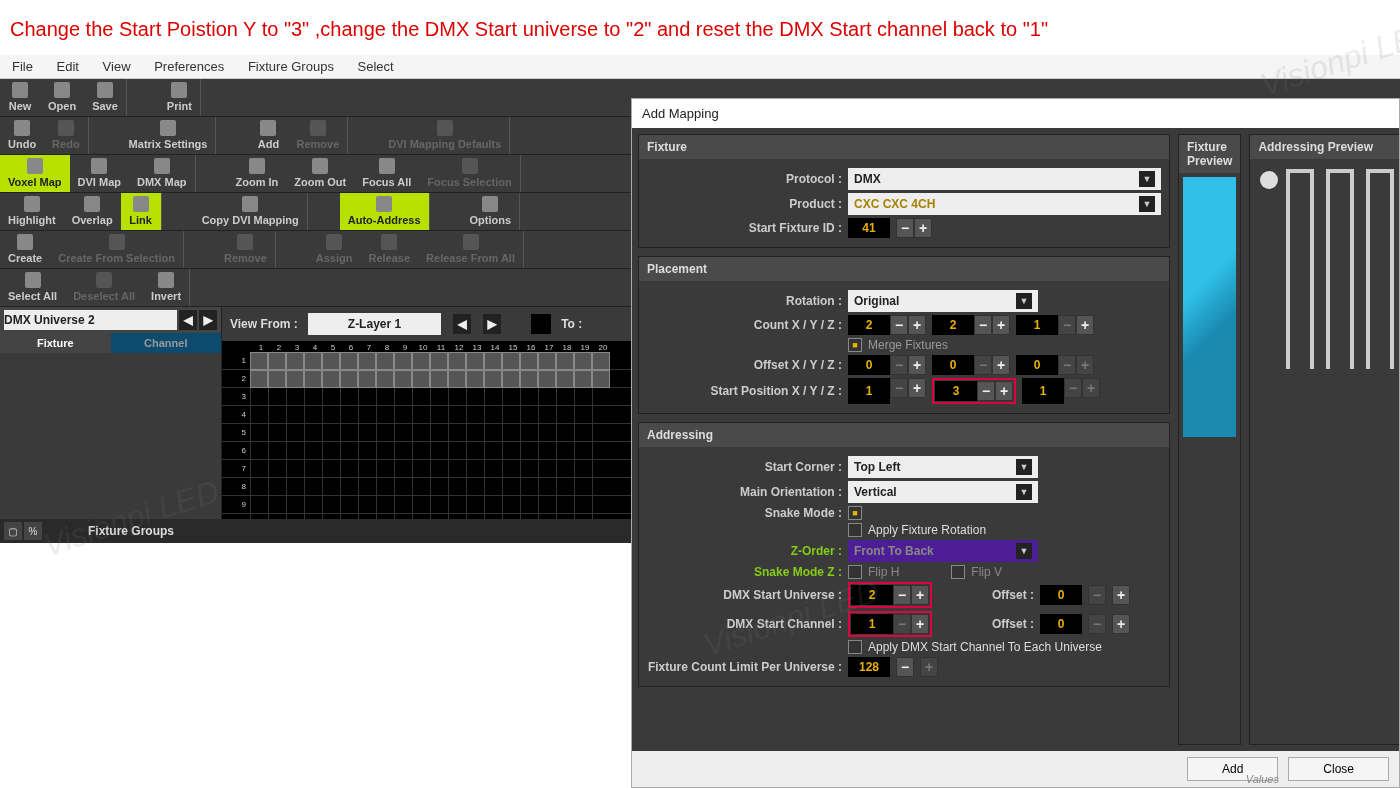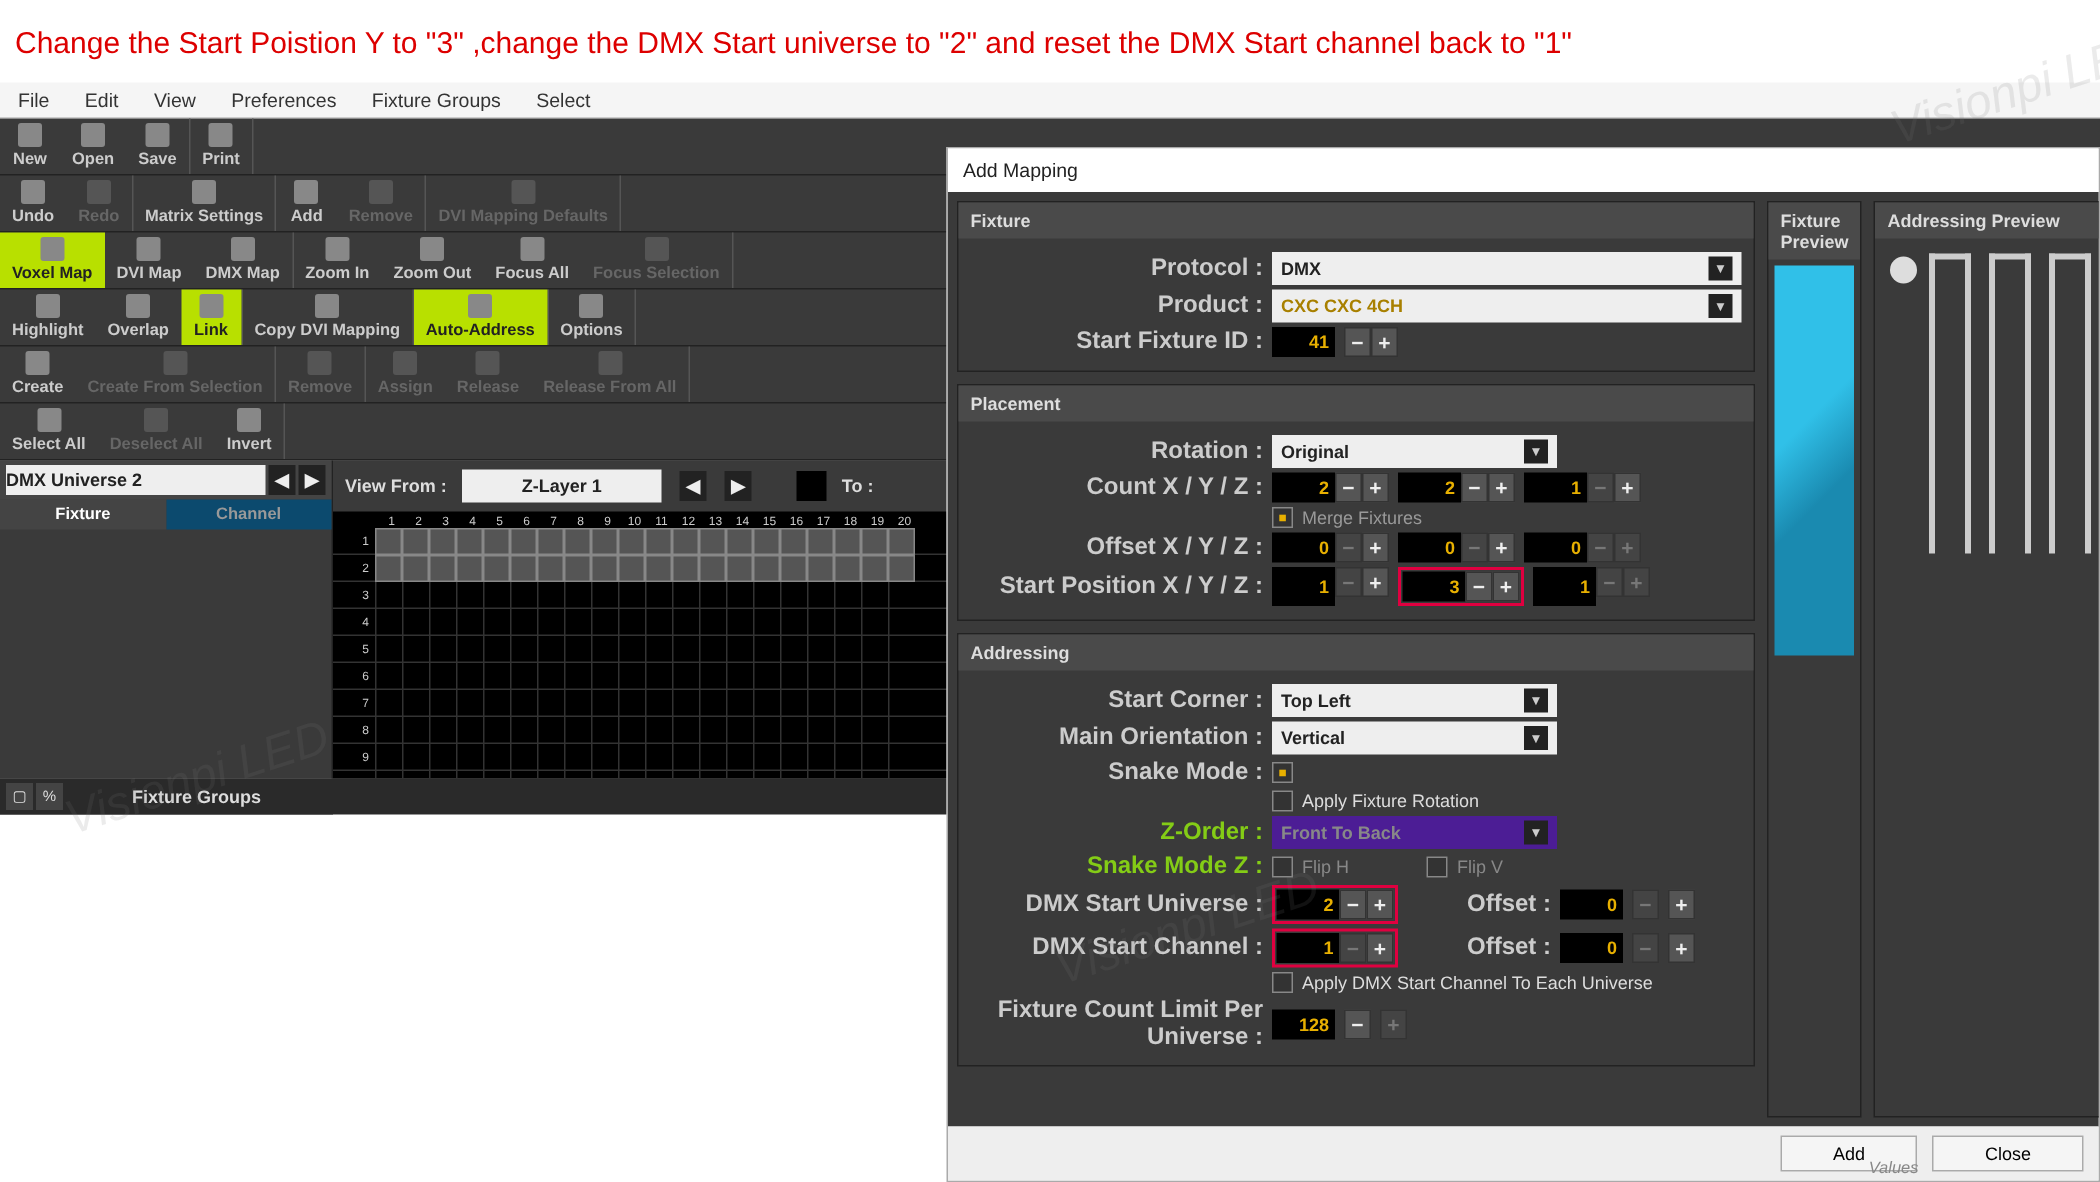--- a/index.html
+++ b/index.html
@@ -1,21 +1,21 @@
 <!DOCTYPE html>
 <html><head>
 <meta charset="utf-8">
 <style>
 * { box-sizing: border-box; margin: 0; padding: 0; }
 body { font-family: "Segoe UI", Arial, sans-serif; font-size: 12px; background: #fff; width: 1400px; height: 788px; position: relative; overflow: hidden; color: #ddd; }
 .instruction { color: #d00; font-size: 20px; padding: 18px 10px 14px; font-weight: 400; }
 .menubar { background: #f5f5f5; color: #333; padding: 4px 2px; font-size: 13px; border-bottom: 1px solid #ccc; }
 .menubar span { margin: 0 10px; cursor: default; }
 .toolbars { background: #3a3a3a; }
-.toolbar-row { display: flex; align-items: flex-end; border-bottom: 1px solid #222; }
+.toolbar-row { display: flex; align-items: flex-end; border-bottom: 1px solid #222; gap: 32px; }
 .tool-group { display: flex; border-right: 1px solid #555; }
 .tool-item { display: flex; flex-direction: column; align-items: center; justify-content: flex-end; padding: 3px 8px 4px; min-width: 40px; color: #ccc; cursor: default; font-size: 11px; font-weight: bold; }
 .tool-item .tico { width: 16px; height: 16px; margin-bottom: 2px; background: #888; border-radius: 2px; }
 .tool-item.active { background: #b8e000; color: #222; }
 .tool-item.disabled { color: #666; }
 .tool-item.disabled .tico { background: #555; }
 .midrow { display: flex; height: 212px; background: #3a3a3a; }
 .left-sidebar { width: 222px; display: flex; flex-direction: column; border-right: 1px solid #222; }
 .uni-row { display: flex; align-items: center; background: #444; padding: 3px 4px; }
 .uni-label { flex: 1; text-align: left; background: #eee; color: #222; font-weight: bold; padding: 3px 0; font-size: 12px; }
@@ -42,26 +42,26 @@
 
 .dialog { position: absolute; left: 631px; top: 98px; right: 0; bottom: 0; background: #fff; border: 1px solid #aaa; display: flex; flex-direction: column; }
 .dlg-title { background: #fff; color: #222; padding: 7px 10px; font-size: 13px; }
 .dlg-body { flex: 1; background: #3a3a3a; padding: 6px; display: flex; gap: 8px; overflow: hidden; }
 .dlg-left { flex: 1; display: flex; flex-direction: column; gap: 8px; overflow:hidden;}
 .dlg-right { width: 215px; display: flex; flex-direction: row; gap: 8px; }
 .panel { border: 1px solid #222; background: #3a3a3a; }
 .panel-hdr { background: #4a4a4a; padding: 5px 8px; font-weight: bold; font-size: 12px; color: #ddd; }
 .panel-body { padding: 6px 8px; }
 .field-row { display: flex; align-items: center; margin: 3px 0; gap: 6px; }
-.field-label { width: 195px; text-align: right; font-size: 16px; color: #ccc; font-weight: bold; }
+.field-label { width: 195px; text-align: right; font-size: 12px; color: #ccc; font-weight: bold; }
 .field-label.dim { color: #84cc16; }
 .sel { flex: 1; background: #eee; color: #222; padding: 3px 6px; display: flex; justify-content: space-between; align-items: center; font-weight: bold; font-size: 12px; }
 .sel.yellow { color: #a88000; }
 .sel .dd { width: 16px; height: 16px; background: #222; display:flex;align-items:center;justify-content:center;color:#ccc;font-size:9px;}
-.num-input { width: 42px; background: #000; color: #e8b000; text-align: right; padding: 3px 4px; font-weight: bold; font-size: 12px; border: none; }
+.num-input { width: 42px; background: #000; color: #e8b000; text-align: center; padding: 3px 4px; font-weight: bold; font-size: 12px; border: none; }
 .spinner { display: flex; }
 .spin-btn { width: 18px; height: 20px; background: #555; color: #eee; display: flex; align-items: center; justify-content: center; font-size: 14px; font-weight: bold; border: 1px solid #333; }
 .spin-btn.dim { background: #444; color: #777; }
 .chk { width: 14px; height: 14px; border: 1px solid #888; background: #333; display: inline-flex; align-items: center; justify-content: center; font-size: 9px; color: #e8b000; }
 .chk.on::after { content: "■"; }
 .triple { display: flex; gap: 6px; }
 .triple .grp { display: flex; }
 .hl-red { border: 2px solid #e00040; padding: 1px; }
 .preview-cube { height: 260px; background: linear-gradient(135deg, #30c0e8 40%, #1a8ab0 60%); margin: 4px; }
 .addr-preview { height: 230px; display:flex; align-items:flex-start; padding:10px; gap:8px;}

